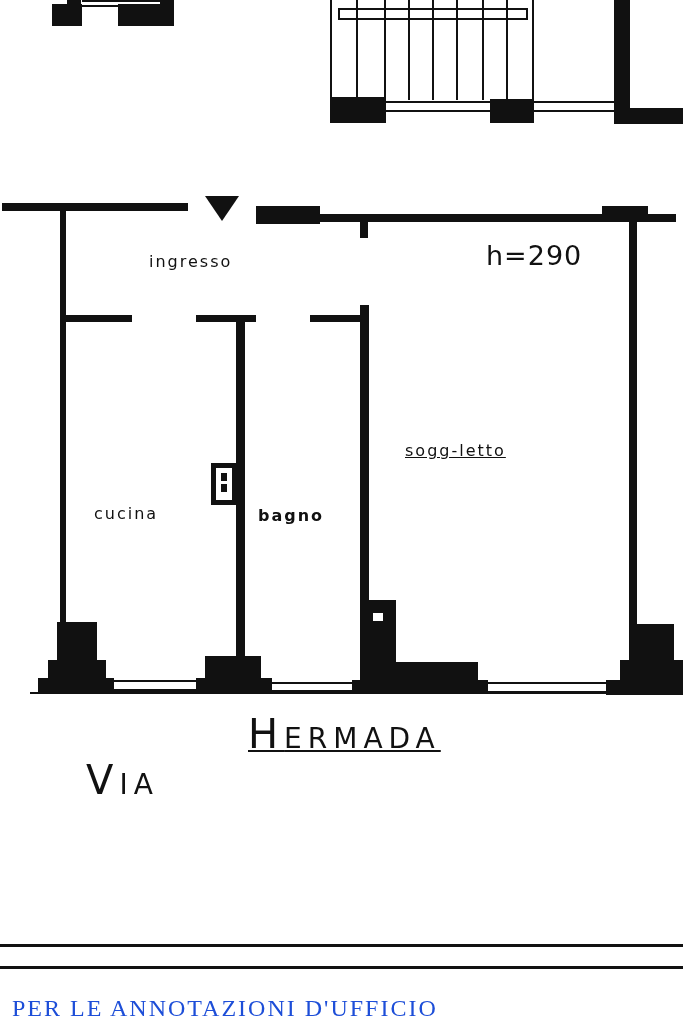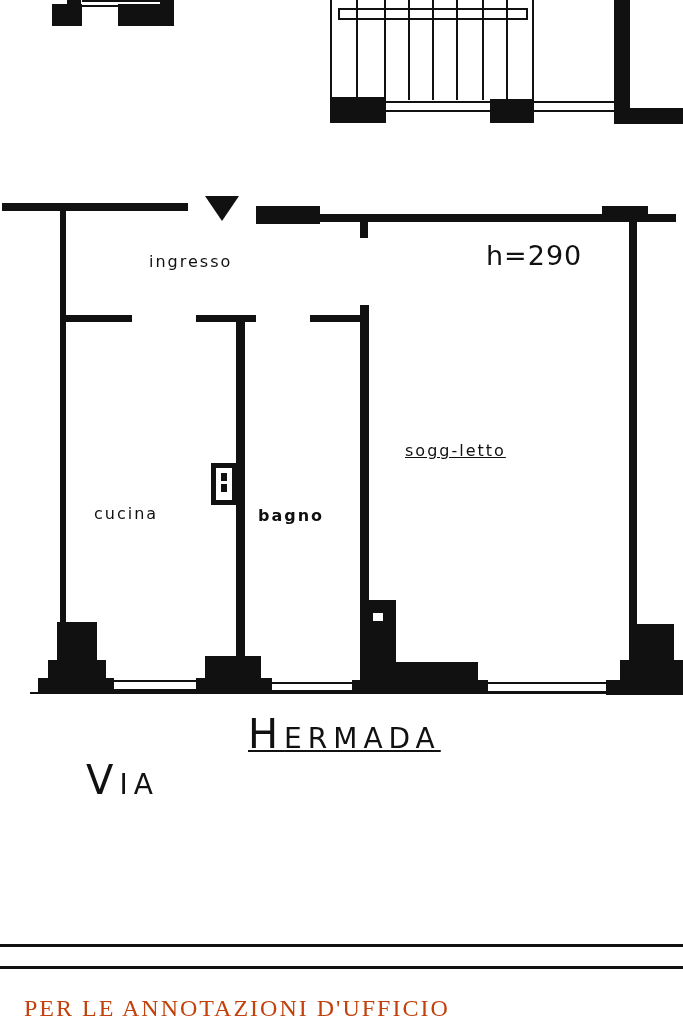--- a/index.html
+++ b/index.html
@@ -14,21 +14,21 @@
     }
     .room { font-size: 16px; letter-spacing: 2px; }
     .height { font-size: 27px; letter-spacing: 1px; }
     .street {
       font-family: "DejaVu Sans", sans-serif;
       font-size: 28px; letter-spacing: 6px; font-weight: normal;
     }
     .street .big { font-size: 40px; }
     .office {
       font-family: "Liberation Serif", serif;
-      font-size: 24px; letter-spacing: 2px; color: #c2410c; margin-left: 12px;
+      font-size: 24px; letter-spacing: 2px; color: #1d4ed8;
     }
   </style>
 </head>
 <body>
 
 <svg class="plan" viewBox="0 0 683 1023" xmlns="http://www.w3.org/2000/svg">
   <g fill="#111" stroke="none">
 
     <g>
       <rect x="67" y="0" width="14" height="26"></rect>

